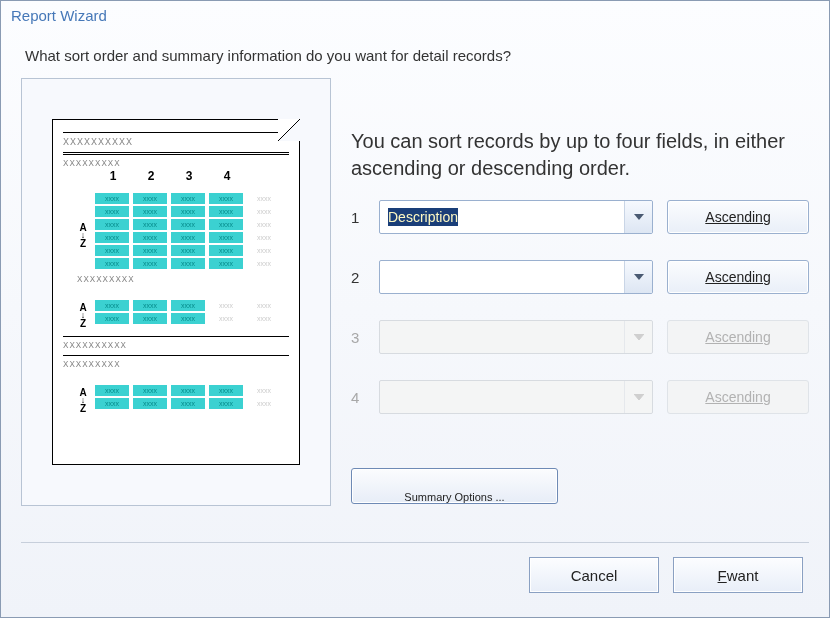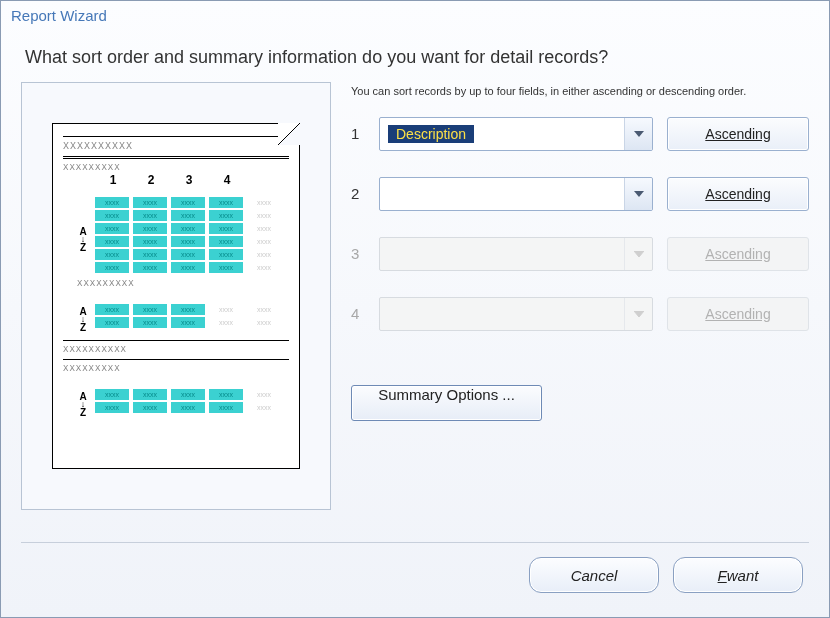--- a/index.html
+++ b/index.html
@@ -24,21 +24,21 @@
     font-size: 15px;
     color: #4678b8;
   }
   .content {
     flex: 1;
     padding: 10px 20px 10px 20px;
     display: flex;
     flex-direction: column;
   }
   .question {
-    font-size: 18px;
+    font-size: 15px;
     color: #333;
     padding: 6px 4px 14px 4px;
   }
   .body-row {
     display: flex;
     gap: 20px;
     flex: 1;
   }
   .preview-panel {
     width: 310px;
@@ -124,24 +124,25 @@
     overflow: hidden;
   }
   .cell.gray { background: #fff; color: #ccc; }
   .right-panel {
     flex: 1;
     display: flex;
     flex-direction: column;
     padding-top: 2px;
   }
   .instruction {
-    font-size: 11px;
+    font-size: 20px;
     color: #333;
     line-height: 1.35;
     margin-bottom: 18px;
+    margin-top: 48px;
   }
   .sort-row {
     display: flex;
     align-items: center;
     gap: 14px;
     margin-bottom: 26px;
   }
   .sort-row .idx {
     width: 14px;
     font-size: 15px;
@@ -160,22 +161,22 @@
   .combo-value {
     flex: 1;
     padding: 6px 8px;
     font-size: 14px;
     color: #000;
     display: flex;
     align-items: center;
   }
   .combo.selected .combo-value span {
     background: #1a3e78;
-    color: #fde047;
-    padding: 1px 8px;
+    color: #fef9c3;
+    padding: 1px 0;
   }
   .combo-btn {
     width: 28px;
     border-left: 1px solid #c9d5e6;
     background: linear-gradient(#f6f9fe, #dde6f3);
     display: flex;
     align-items: center;
     justify-content: center;
     border-radius: 0 2px 2px 0;
   }
@@ -204,54 +205,53 @@
     text-decoration: underline;
   }
   .order-btn.disabled {
     background: #f3f4f5;
     border-color: #dfe3e8;
     color: #b2b2b2;
     box-shadow: none;
   }
   .summary-btn {
     margin-top: 28px;
-    width: 191px;
+    width: 207px;
     height: 36px;
     border: 1px solid #6e8ab5;
     background: linear-gradient(#fbfcfe, #e7edf7);
     border-radius: 3px;
-    font-size: 15px;
+    font-size: 11px;
     color: #222;
     display: flex;
-    align-items: flex-start;
+    align-items: flex-end;
     justify-content: center;
     box-shadow: 0 0 0 1px #fff inset;
   }
   .footer-sep {
     border-top: 1px solid #c7cfdb;
     margin: 8px 0 14px 0;
   }
   .footer {
     display: flex;
     gap: 14px;
     justify-content: flex-end;
     padding: 0 6px 14px 6px;
   }
   .wiz-btn {
     width: 130px; height: 36px;
     border: 1px solid #8aa0c2;
     background: linear-gradient(#fcfdff, #e8eef8);
-    border-radius: 12px;
+    border-radius: 0;
     font-size: 15px;
     color: #222;
     display: flex;
     align-items: center;
     justify-content: center;
     box-shadow: 0 0 0 1px #fff inset;
-    font-style: italic;
   }
   .wiz-btn u { text-decoration: underline; }
 </style>
 </head>
 <body>
 
 <div class="window">
   <div class="titlebar">Report Wizard</div>
 
   <div class="content">

